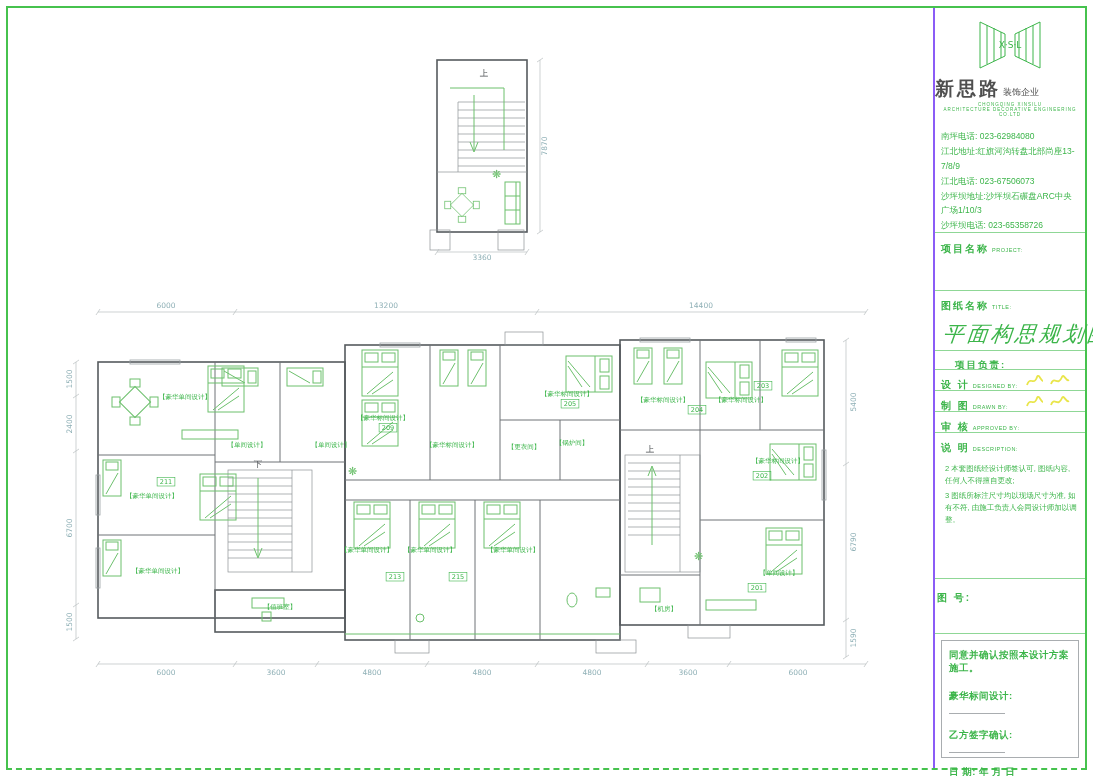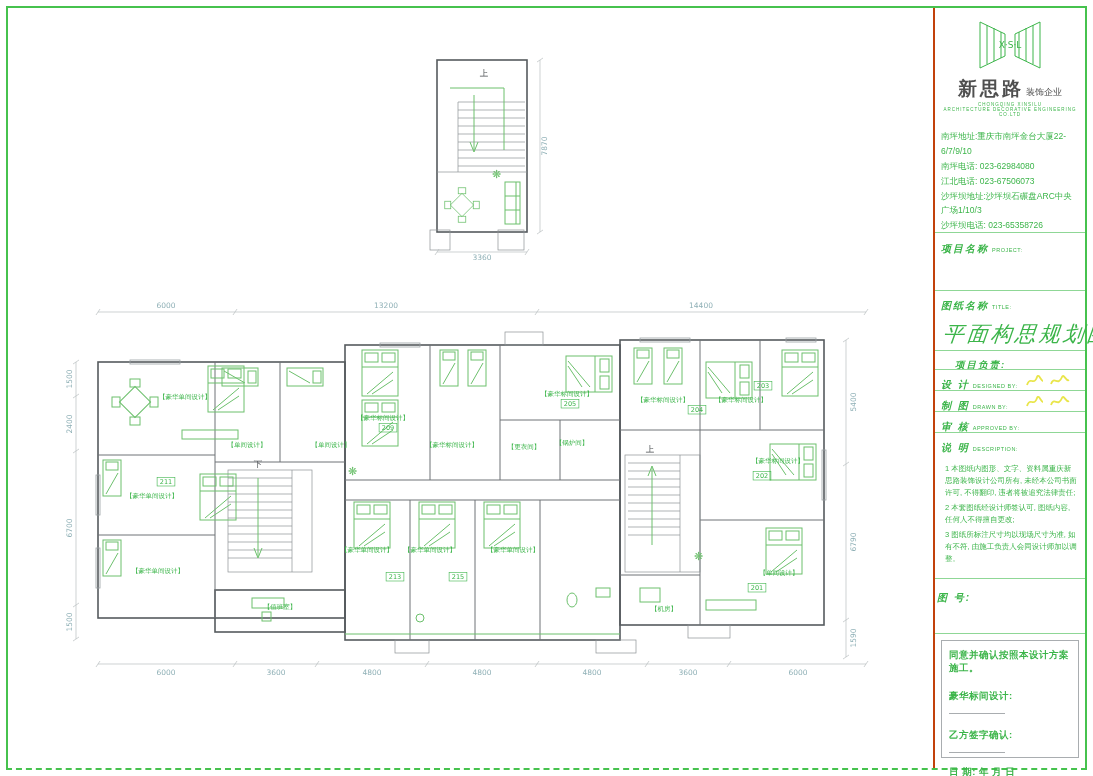--- a/index.html
+++ b/index.html
@@ -1,22 +1,22 @@
 <!DOCTYPE html>
 <html><head>
 <meta charset="utf-8">
 <style>
   html,body{margin:0;padding:0;background:#fff;}
   .page{position:relative;width:1093px;height:776px;background:#ffffff;overflow:hidden;
         font-family:"Liberation Sans",sans-serif;}
   .sheet{position:absolute;inset:6px;border:2px solid #46c24e;border-bottom:2px dashed #46c24e;}
   
-  .titlecol{position:absolute;left:933px;top:8px;width:150px;height:760px;border-left:2px solid #c2410c;}
+  .titlecol{position:absolute;left:933px;top:8px;width:150px;height:760px;border-left:2px solid #8b5cf6;}
   .sec{position:absolute;left:0;width:100%;box-sizing:border-box;border-top:1px solid #8fd796;}
-  .cnlabel{color:#3cb54a;font-size:10px;font-weight:bold;letter-spacing:2px;font-style:italic;}
+  .cnlabel{color:#3cb54a;font-size:10px;font-weight:bold;letter-spacing:2px;}
   .enlabel{color:#3cb54a;font-size:5.5px;margin-left:3px;letter-spacing:.5px;}
   .brand-name{color:#4f4f4f;font-size:19px;font-weight:bold;letter-spacing:3px;font-family:"DejaVu Serif",serif;}
   .brand-suffix{color:#4f4f4f;font-size:9px;margin-left:2px;}
   .brand-sub{color:#3cb54a;font-size:4.5px;letter-spacing:1px;text-align:center;}
   .addr{color:#3cb54a;font-size:8.5px;line-height:1.75;padding:0 6px;}
   .bigtitle{color:#3cb54a;font-size:21px;letter-spacing:3px;font-family:"DejaVu Serif",serif;
             font-style:italic;transform:skewX(-6deg);white-space:nowrap;}
   .notes{color:#3cb54a;font-size:7.5px;line-height:1.6;padding:2px 8px 0 10px;}
   .notes p{margin:0 0 3px 0;}
   .confirm-box{position:absolute;left:6px;right:6px;top:6px;bottom:10px;border:1px solid #a9adb0;
@@ -238,28 +238,28 @@
 
     <div class="sec" style="top:0;height:224px;border-top:none;">
       <svg width="150" height="58" viewBox="0 0 150 58" style="display:block;margin:8px auto 0;">
         <g fill="none" stroke="#3cb54a" stroke-width="1">
           <polygon points="45,6 70,18 70,40 45,52"></polygon>
           <polygon points="105,6 80,18 80,40 105,52"></polygon>
           <path d="M52,9 V48 M59,12 V45 M66,16 V42 M98,9 V48 M91,12 V45 M84,16 V42"></path>
         </g>
         <text x="75" y="32" text-anchor="middle" fill="#3cb54a" font-size="9" font-family="DejaVu Sans, sans-serif">X·S·L</text>
       </svg>
-      <div style="text-align:center;margin-top:2px;">
+      <div style="text-align:left;margin-top:2px;">
         <span class="brand-name">新思路</span><span class="brand-suffix">装饰企业</span>
       </div>
       <div class="brand-sub">CHONGQING XINSILU</div>
       <div class="brand-sub">ARCHITECTURE DECORATIVE ENGINEERING CO.LTD</div>
       <div class="addr" style="margin-top:12px;">
-        <div>南坪地址:重庆市南坪金台大厦22-6/7/9/10</div>
         <div>南坪电话: 023-62984080</div>
+        <div>江北地址:红旗河沟转盘北部尚座13-7/8/9</div>
         <div>江北电话: 023-67506073</div>
         <div>沙坪坝地址:沙坪坝石碾盘ARC中央广场1/10/3</div>
         <div>沙坪坝电话: 023-65358726</div>
       </div>
     </div>
 
     <div class="sec" style="top:224px;height:58px;padding:5px 6px;">
       <span class="cnlabel">项目名称</span><span class="enlabel">PROJECT:</span>
     </div>
 
@@ -288,21 +288,20 @@
 
     <div class="sec" style="top:403px;height:21px;padding:4px 6px;">
       <span class="cnlabel">审  核</span><span class="enlabel">APPROVED BY:</span>
     </div>
 
     <div class="sec" style="top:424px;height:146px;padding:4px 0 0 0;">
       <div style="padding:0 6px;">
         <span class="cnlabel">说  明</span><span class="enlabel">DESCRIPTION:</span>
       </div>
       <div class="notes" style="margin-top:6px;">
-        <p>1 本图纸内图形、文字、资料属重庆新思路装饰设计公司所有, 未经本公司书面许可, 不得翻印, 违者将被追究法律责任;</p>
         <p>2 本套图纸经设计师签认可, 图纸内容, 任何人不得擅自更改;</p>
         <p>3 图纸所标注尺寸均以现场尺寸为准, 如有不符, 由施工负责人会同设计师加以调整。</p>
       </div>
     </div>
 
     <div class="sec" style="top:570px;height:55px;padding:8px 2px;">
       <span class="cnlabel">图 号:</span>
     </div>
 
     <div class="sec" style="top:625px;height:135px;">

